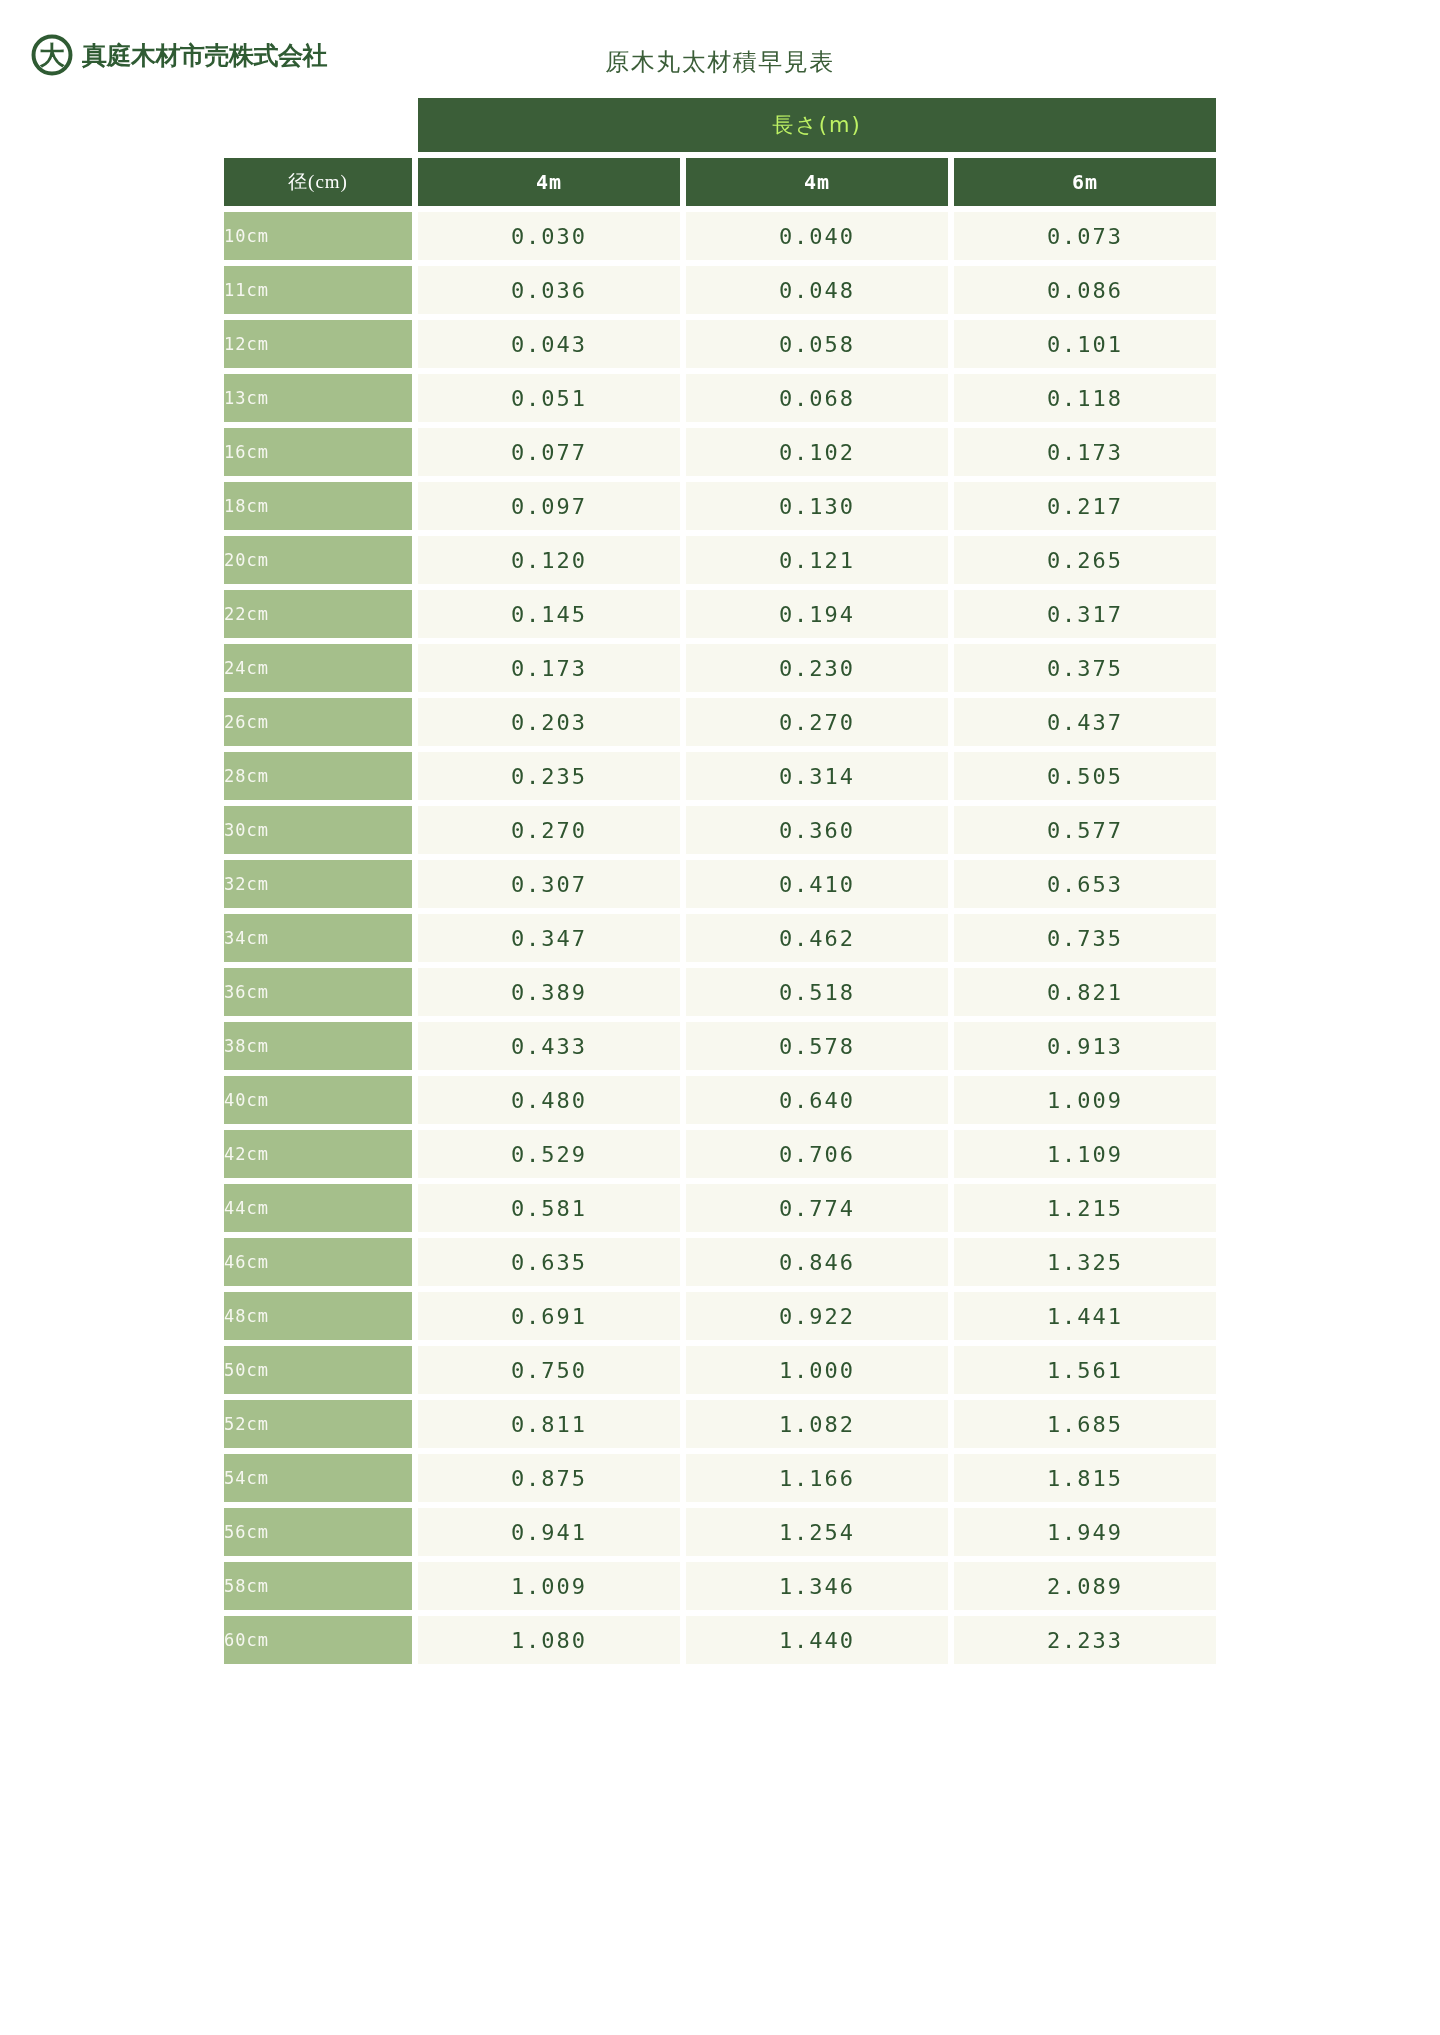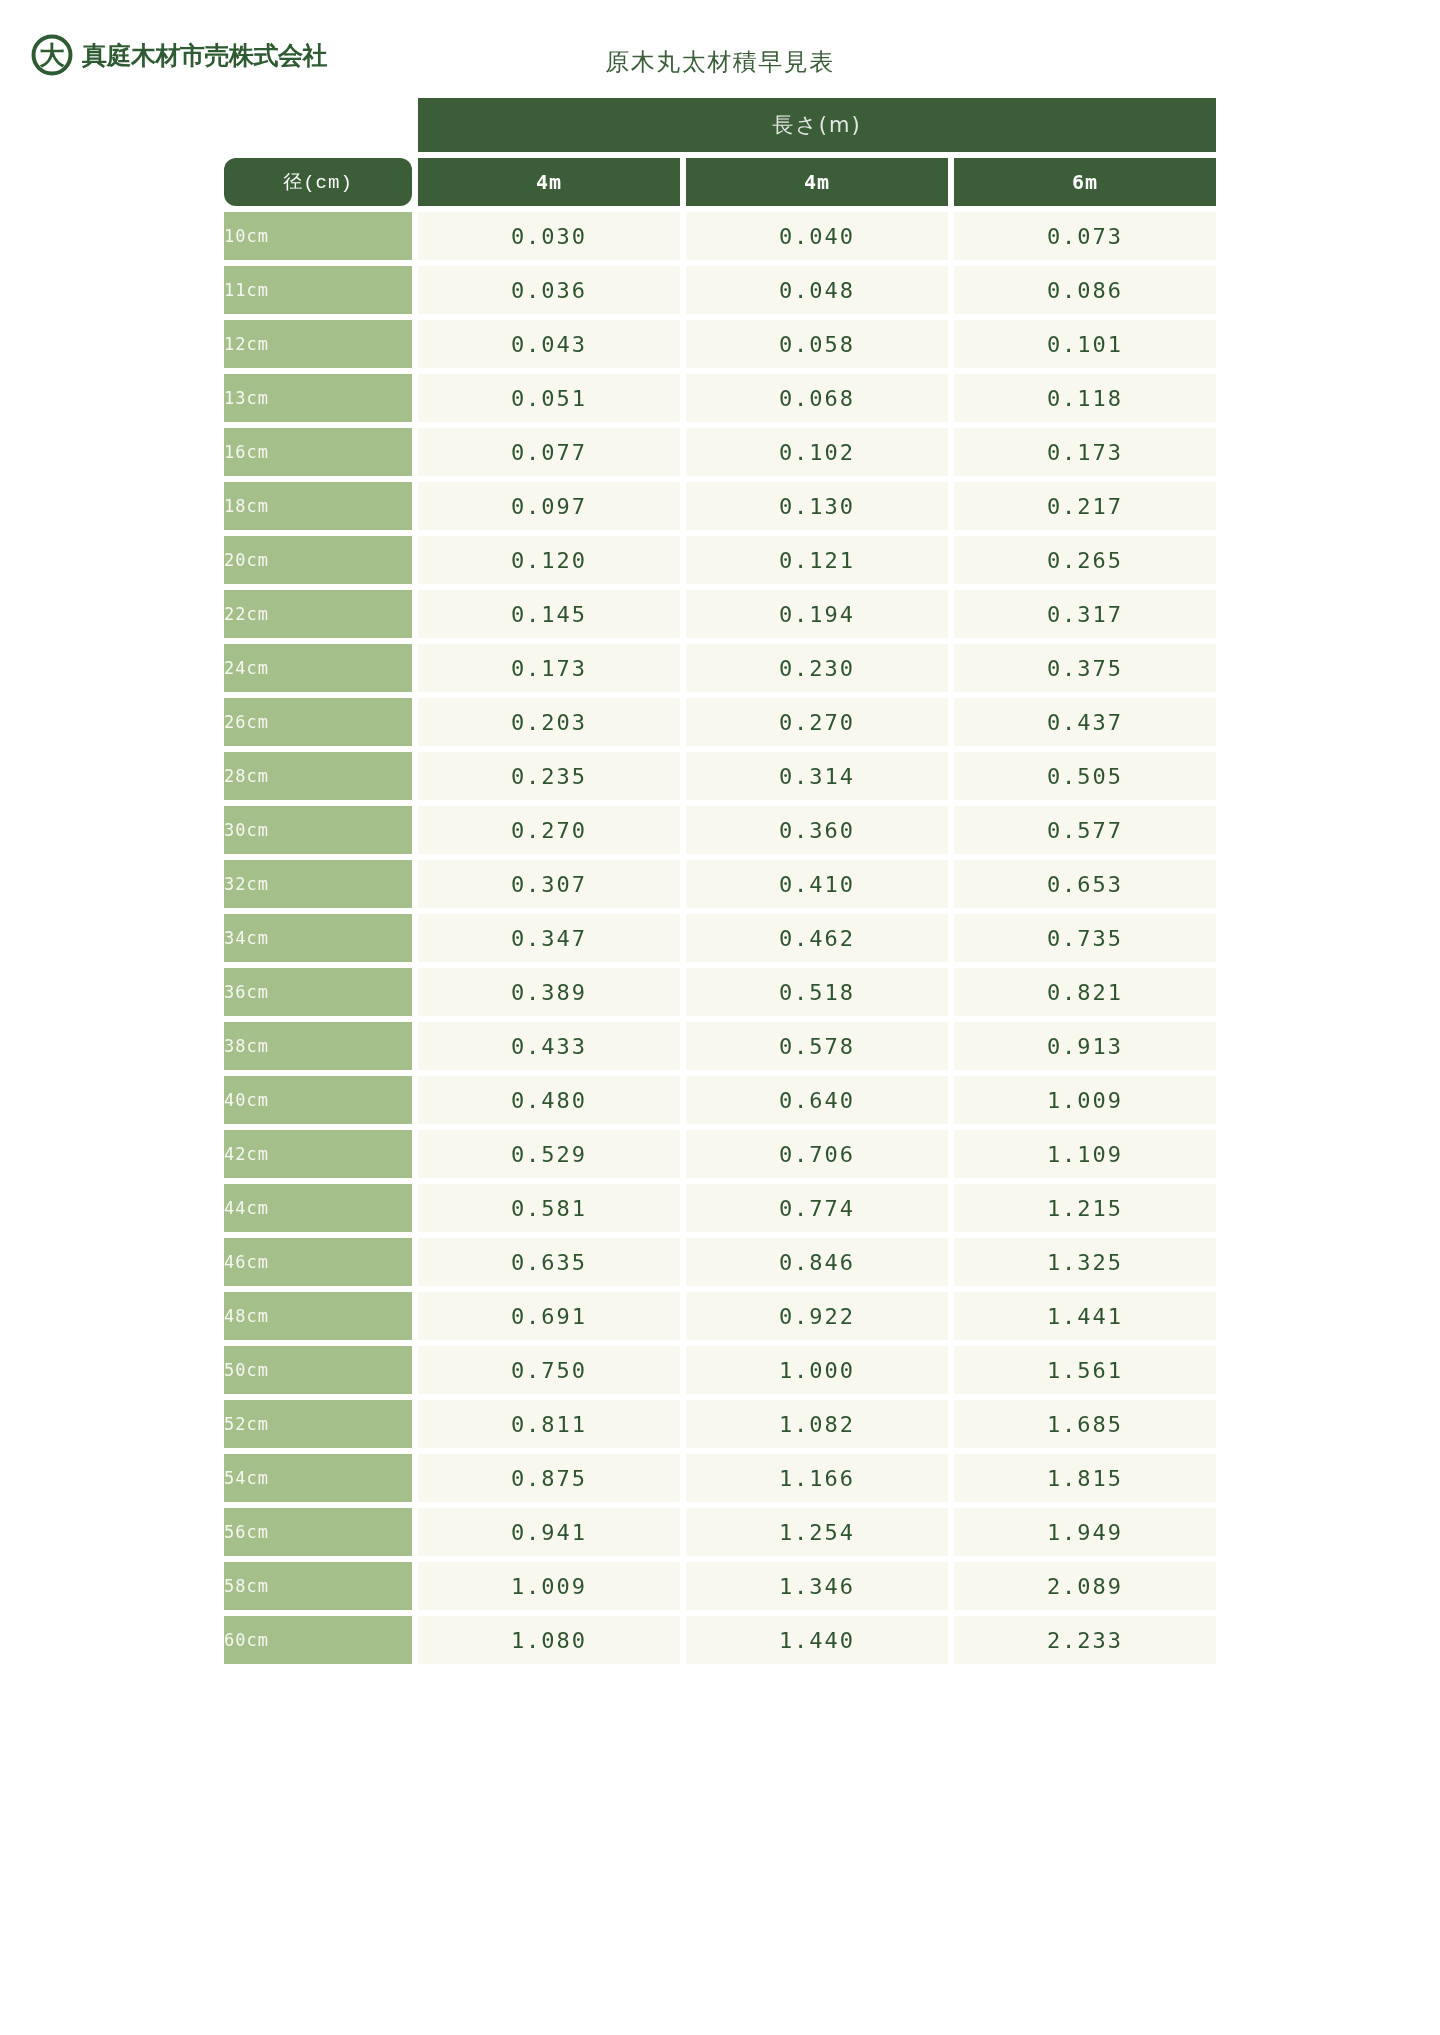--- a/index.html
+++ b/index.html
@@ -90,21 +90,21 @@
     margin: 0;
   }
 
   
   col.c-dia   { width: 188px; }
   col.c-len   { width: 262px; }
 
   
   .span-head {
     background: #3b5e38;
-    color: #e5e5e5;
+    color: #bef264;
     height: 54px;
     font-family: "DejaVu Sans", "Liberation Sans", sans-serif;
     font-size: 21px;
     font-weight: normal;
     letter-spacing: 2px;
     text-align: center;
     vertical-align: middle;
   }
 
   .span-blank {
@@ -119,25 +119,24 @@
     height: 48px;
     font-family: "DejaVu Sans Mono", "Liberation Mono", monospace;
     font-size: 20px;
     font-weight: bold;
     letter-spacing: 1px;
     text-align: center;
     vertical-align: middle;
   }
 
   .col-head.dia-head {
-    font-family: Liberation Mono, monospace;
+    font-family: Liberation Serif, serif;
     font-size: 19px;
     font-weight: normal;
     letter-spacing: 1px;
-    border-radius: 12px;
   }
 
   
   .dia-cell {
     background: #a5bf8b;
     color: #f6f7f0;
     height: 48px;
     font-family: "DejaVu Sans Mono", "Liberation Mono", monospace;
     font-size: 17px;
     letter-spacing: 1px;

